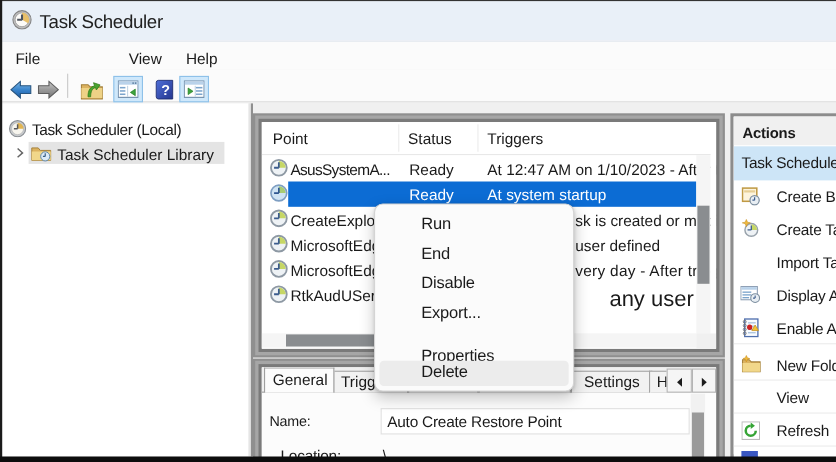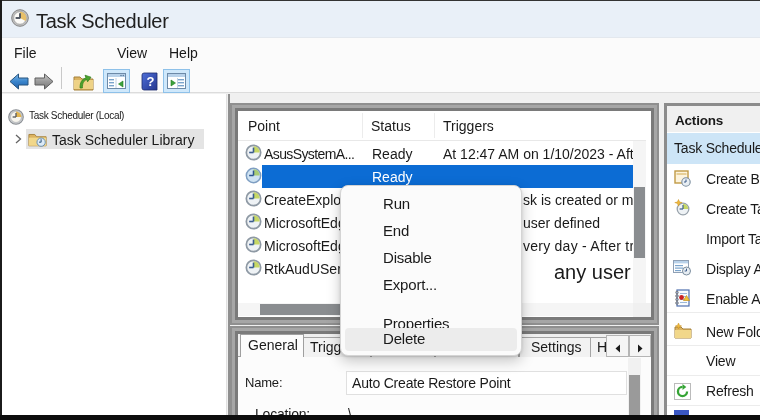--- a/index.html
+++ b/index.html
@@ -16,21 +16,21 @@
   <div class="abs" style="left:0;top:0;width:760px;height:37px;background:#e9f0f8;"></div>
   <div class="abs" style="left:11px;top:9px;width:18px;height:18px;">
     <svg width="18" height="18" viewBox="0 0 18 18">
       <circle cx="9" cy="9" r="8.3" fill="#bfbfbf" stroke="#848484" stroke-width="1"></circle>
       <circle cx="9" cy="9" r="6.3" fill="#fcfbf8" stroke="#9e9e9e" stroke-width="0.8"></circle>
       <path d="M9,9 L9,2.7 A6.3,6.3 0 0 1 14.6,12.1 Z" fill="#e8c06a"></path>
       <line x1="9" y1="9.2" x2="9" y2="4.2" stroke="#4e5560" stroke-width="1.9"></line>
       <line x1="9.2" y1="9" x2="4.6" y2="9" stroke="#4e5560" stroke-width="1.9"></line>
     </svg>
   </div>
-  <div class="abs txt" style="left:36px;top:10px;font-size:20px;letter-spacing:-0.3px;color:#202020;">Task Scheduler</div>
+  <div class="abs txt" style="left:36px;top:10px;font-size:17px;letter-spacing:-0.3px;color:#202020;">Task Scheduler</div>
 
   <div class="abs" style="left:0;top:37px;width:760px;height:26px;background:#fbfbfb;border-top:1px solid #e3e8ee;"></div>
   <div class="abs txt" style="left:14px;top:45px;font-size:14px;">File</div>
   <div class="abs txt" style="left:55px;top:62px;font-size:14px;">Action</div>
   <div class="abs txt" style="left:117px;top:45px;font-size:14px;">View</div>
   <div class="abs txt" style="left:169px;top:45px;font-size:14px;">Help</div>
 
   <div class="abs" style="left:0;top:63px;width:760px;height:30px;background:#fbfbfb;border-bottom:1px solid #dcdcdc;"></div>
 
   <div class="abs" style="left:9px;top:73px;">
@@ -115,21 +115,21 @@
 
   <div class="abs" style="left:8px;top:109px;width:16px;height:16px;">
     <svg width="16" height="16" viewBox="0 0 18 18">
       <circle cx="9" cy="9" r="8.2" fill="#c9cccf" stroke="#8a8e93" stroke-width="1.2"></circle>
       <circle cx="9" cy="9" r="6.1" fill="#f7f5ee" stroke="#a7a9ab" stroke-width="0.6"></circle>
       <path d="M9,9 L9,2.9 A6.1,6.1 0 0 1 15.1,9 Z" fill="#e2b551"></path>
       <line x1="9" y1="9" x2="9" y2="4.4" stroke="#56585c" stroke-width="1.5"></line>
       <line x1="9" y1="9" x2="5.2" y2="9" stroke="#56585c" stroke-width="1.5"></line>
     </svg>
   </div>
-  <div class="abs txt" style="left:29px;top:110px;font-size:10px;letter-spacing:-0.3px;">Task Scheduler (Local)</div>
+  <div class="abs txt" style="left:29px;top:110px;font-size:14px;letter-spacing:-0.3px;">Task Scheduler (Local)</div>
 
   <div class="abs" style="left:26px;top:129px;width:178px;height:20px;background:#e4e4e4;"></div>
   <div class="abs" style="left:12px;top:132px;">
     <svg width="12" height="14" viewBox="0 0 12 14">
         <path d="M4,3 L8.5,7 L4,11" fill="none" stroke="#646464" stroke-width="1.3"></path>
       </svg>
   </div>
   <div class="abs" style="left:28px;top:130px;">
     <svg width="19" height="18" viewBox="0 0 21 19">
       <path d="M1,4.5 h6.5 l2,2.5 h10.5 v10 h-19 z" fill="#dcb360" stroke="#a5813b" stroke-width="1"></path>
@@ -174,20 +174,21 @@
 
     <div class="abs" style="left:7px;top:56px;width:17px;height:17px;">
       <svg width="17" height="17" viewBox="0 0 18 18">
         <circle cx="9" cy="9" r="7.6" fill="#cfe3f3" stroke="#7e9ec2" stroke-width="1.6"></circle>
         <path d="M9,9 L9,2.4 A6.6,6.6 0 0 1 15.6,9 Z" fill="#a8cc74"></path>
         <line x1="9" y1="9" x2="9" y2="3.8" stroke="#2d5590" stroke-width="1.6"></line>
         <line x1="9" y1="9" x2="4.4" y2="9" stroke="#2d5590" stroke-width="1.6"></line>
       </svg>
     </div>
     <div class="abs txt" style="left:134px;top:58px;font-size:14px;color:#ffffff;">Ready</div>
+    <div class="abs txt" style="left:205px;top:58px;font-size:14px;color:#ffffff;">At system startup</div>
 
     <div class="abs" style="left:7px;top:79px;width:17px;height:17px;">
       <svg width="17" height="17" viewBox="0 0 18 18">
         <circle cx="9" cy="9" r="7.6" fill="#eef2f5" stroke="#8e99a4" stroke-width="1.8"></circle>
         <path d="M9,9 L9,2.4 A6.6,6.6 0 0 1 15.6,9 Z" fill="#c6d765"></path>
         <line x1="9" y1="9" x2="9" y2="3.8" stroke="#3b5c8e" stroke-width="1.7"></line>
         <line x1="9" y1="9" x2="4.4" y2="9" stroke="#3b5c8e" stroke-width="1.7"></line>
       </svg>
     </div>
     <div class="abs txt" style="left:26px;top:81px;font-size:14px;">CreateExplorer...</div>

